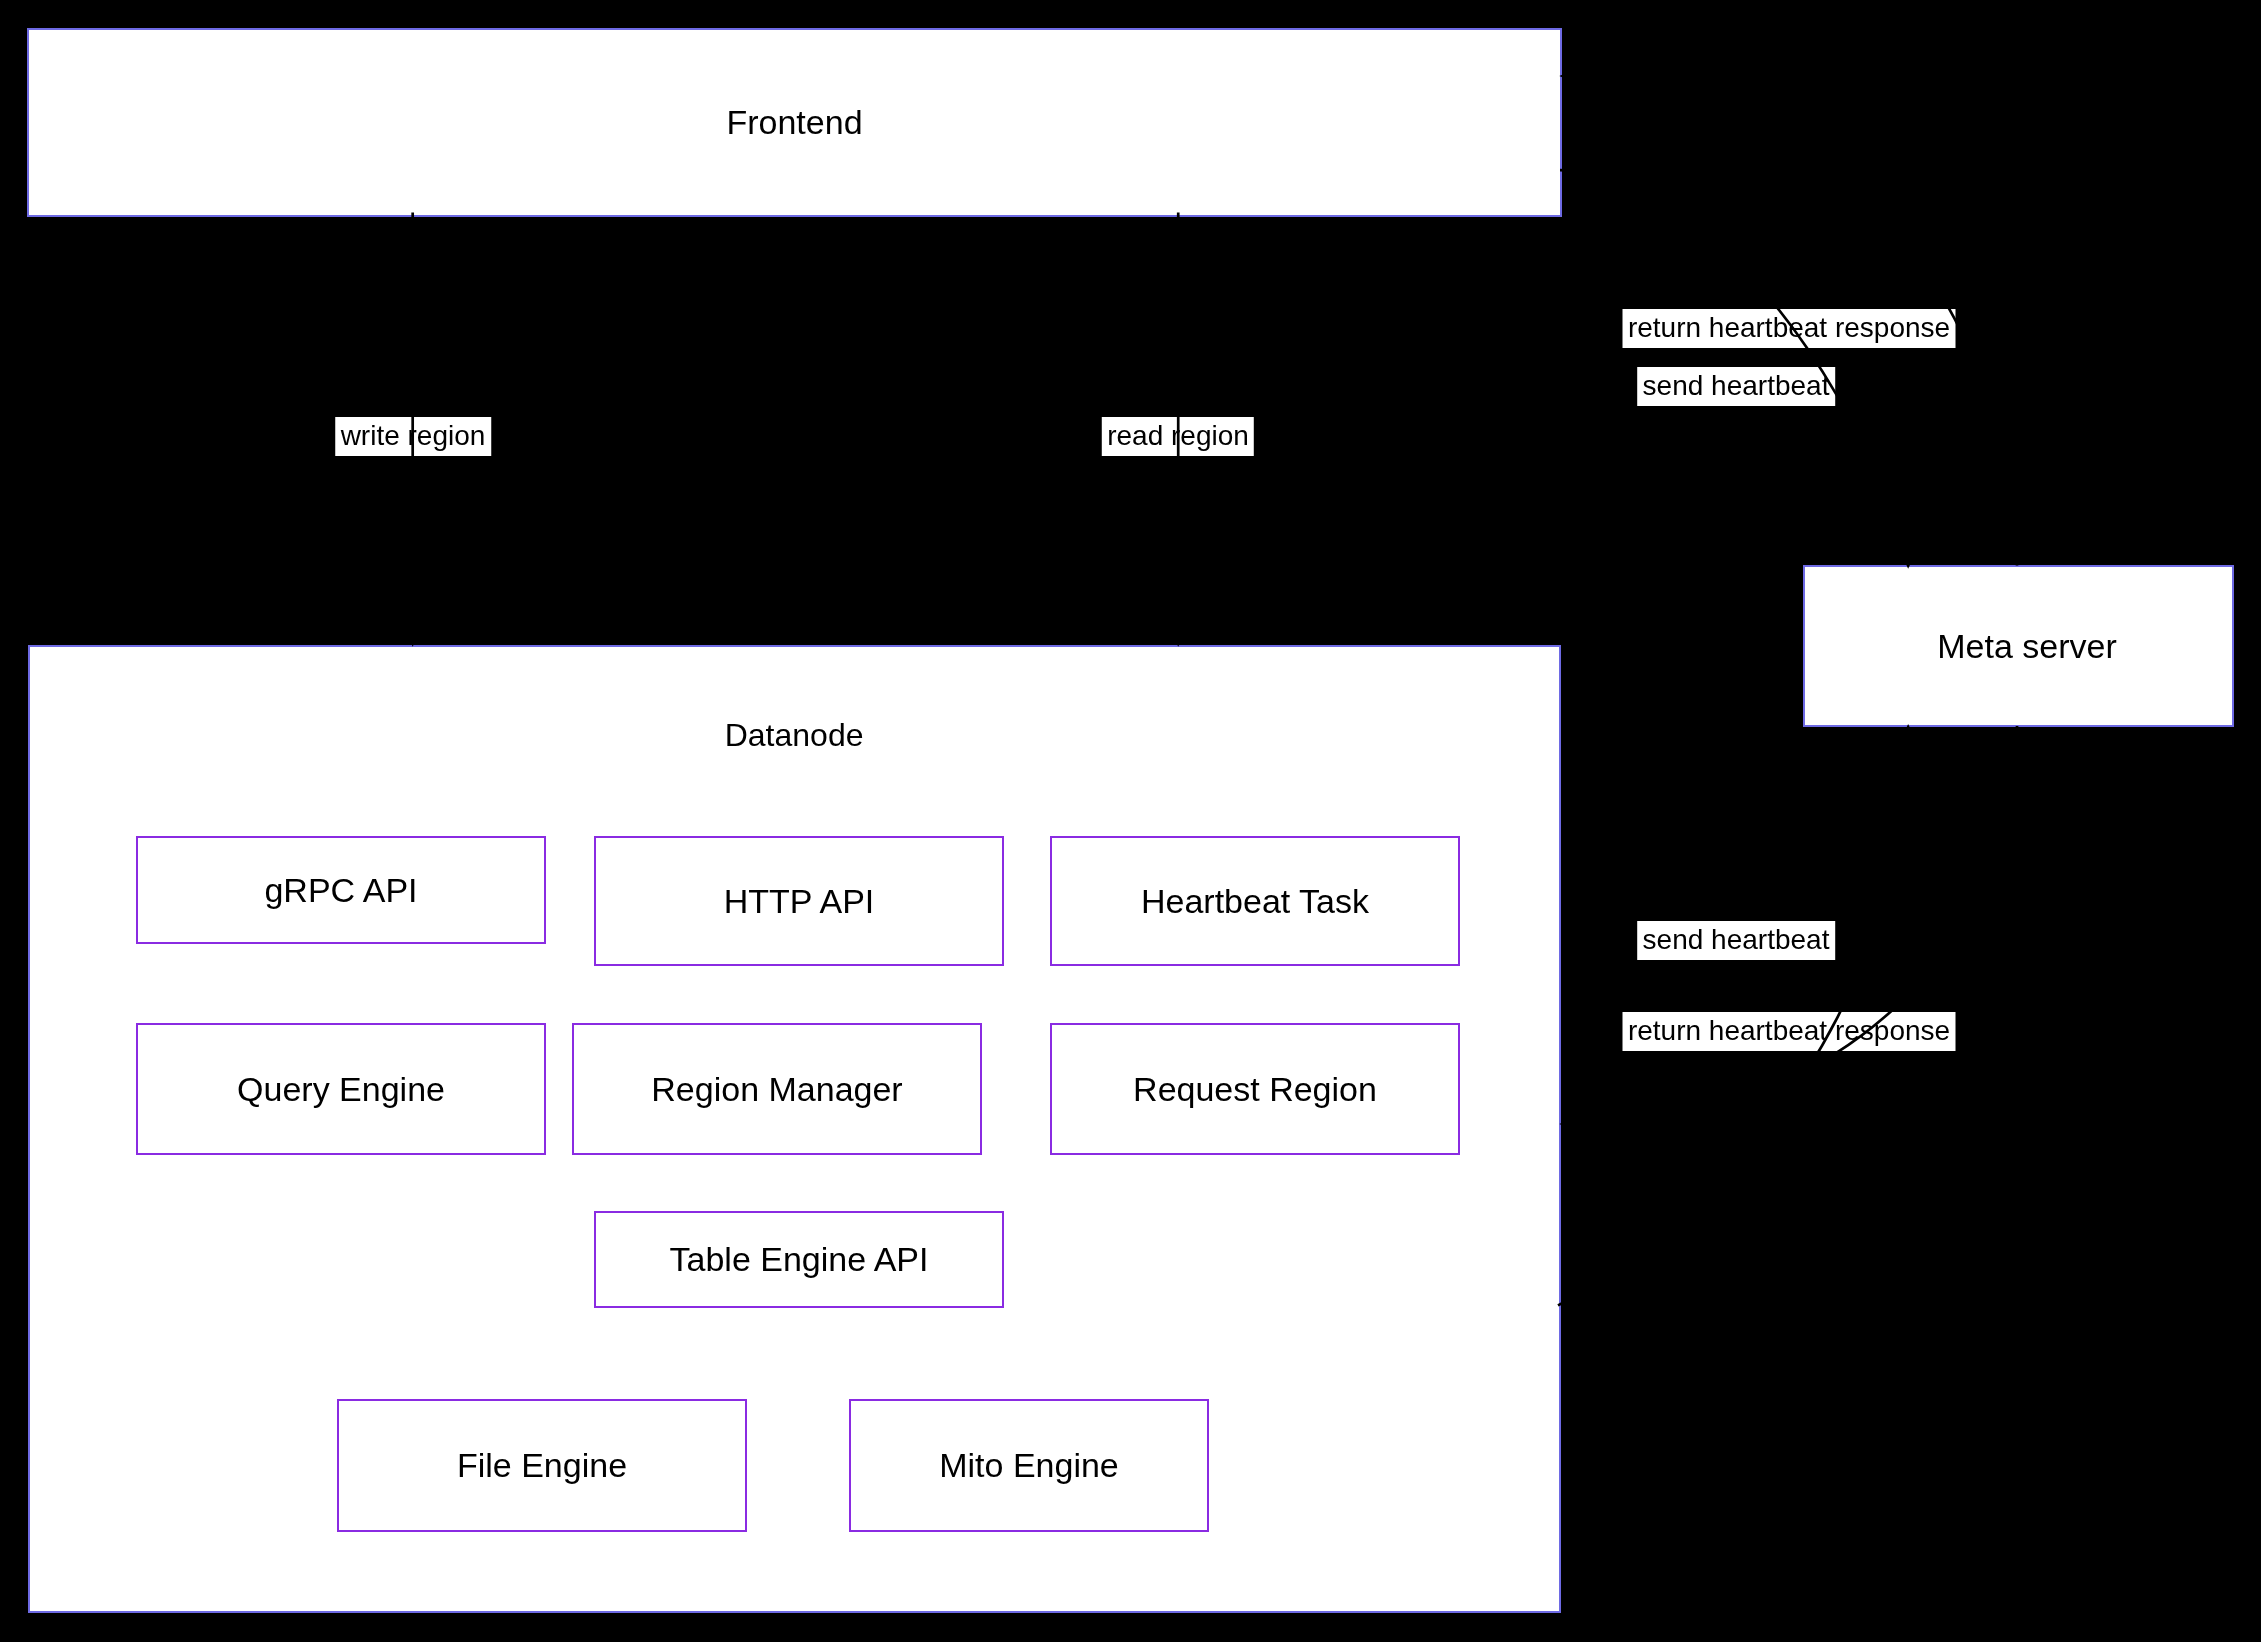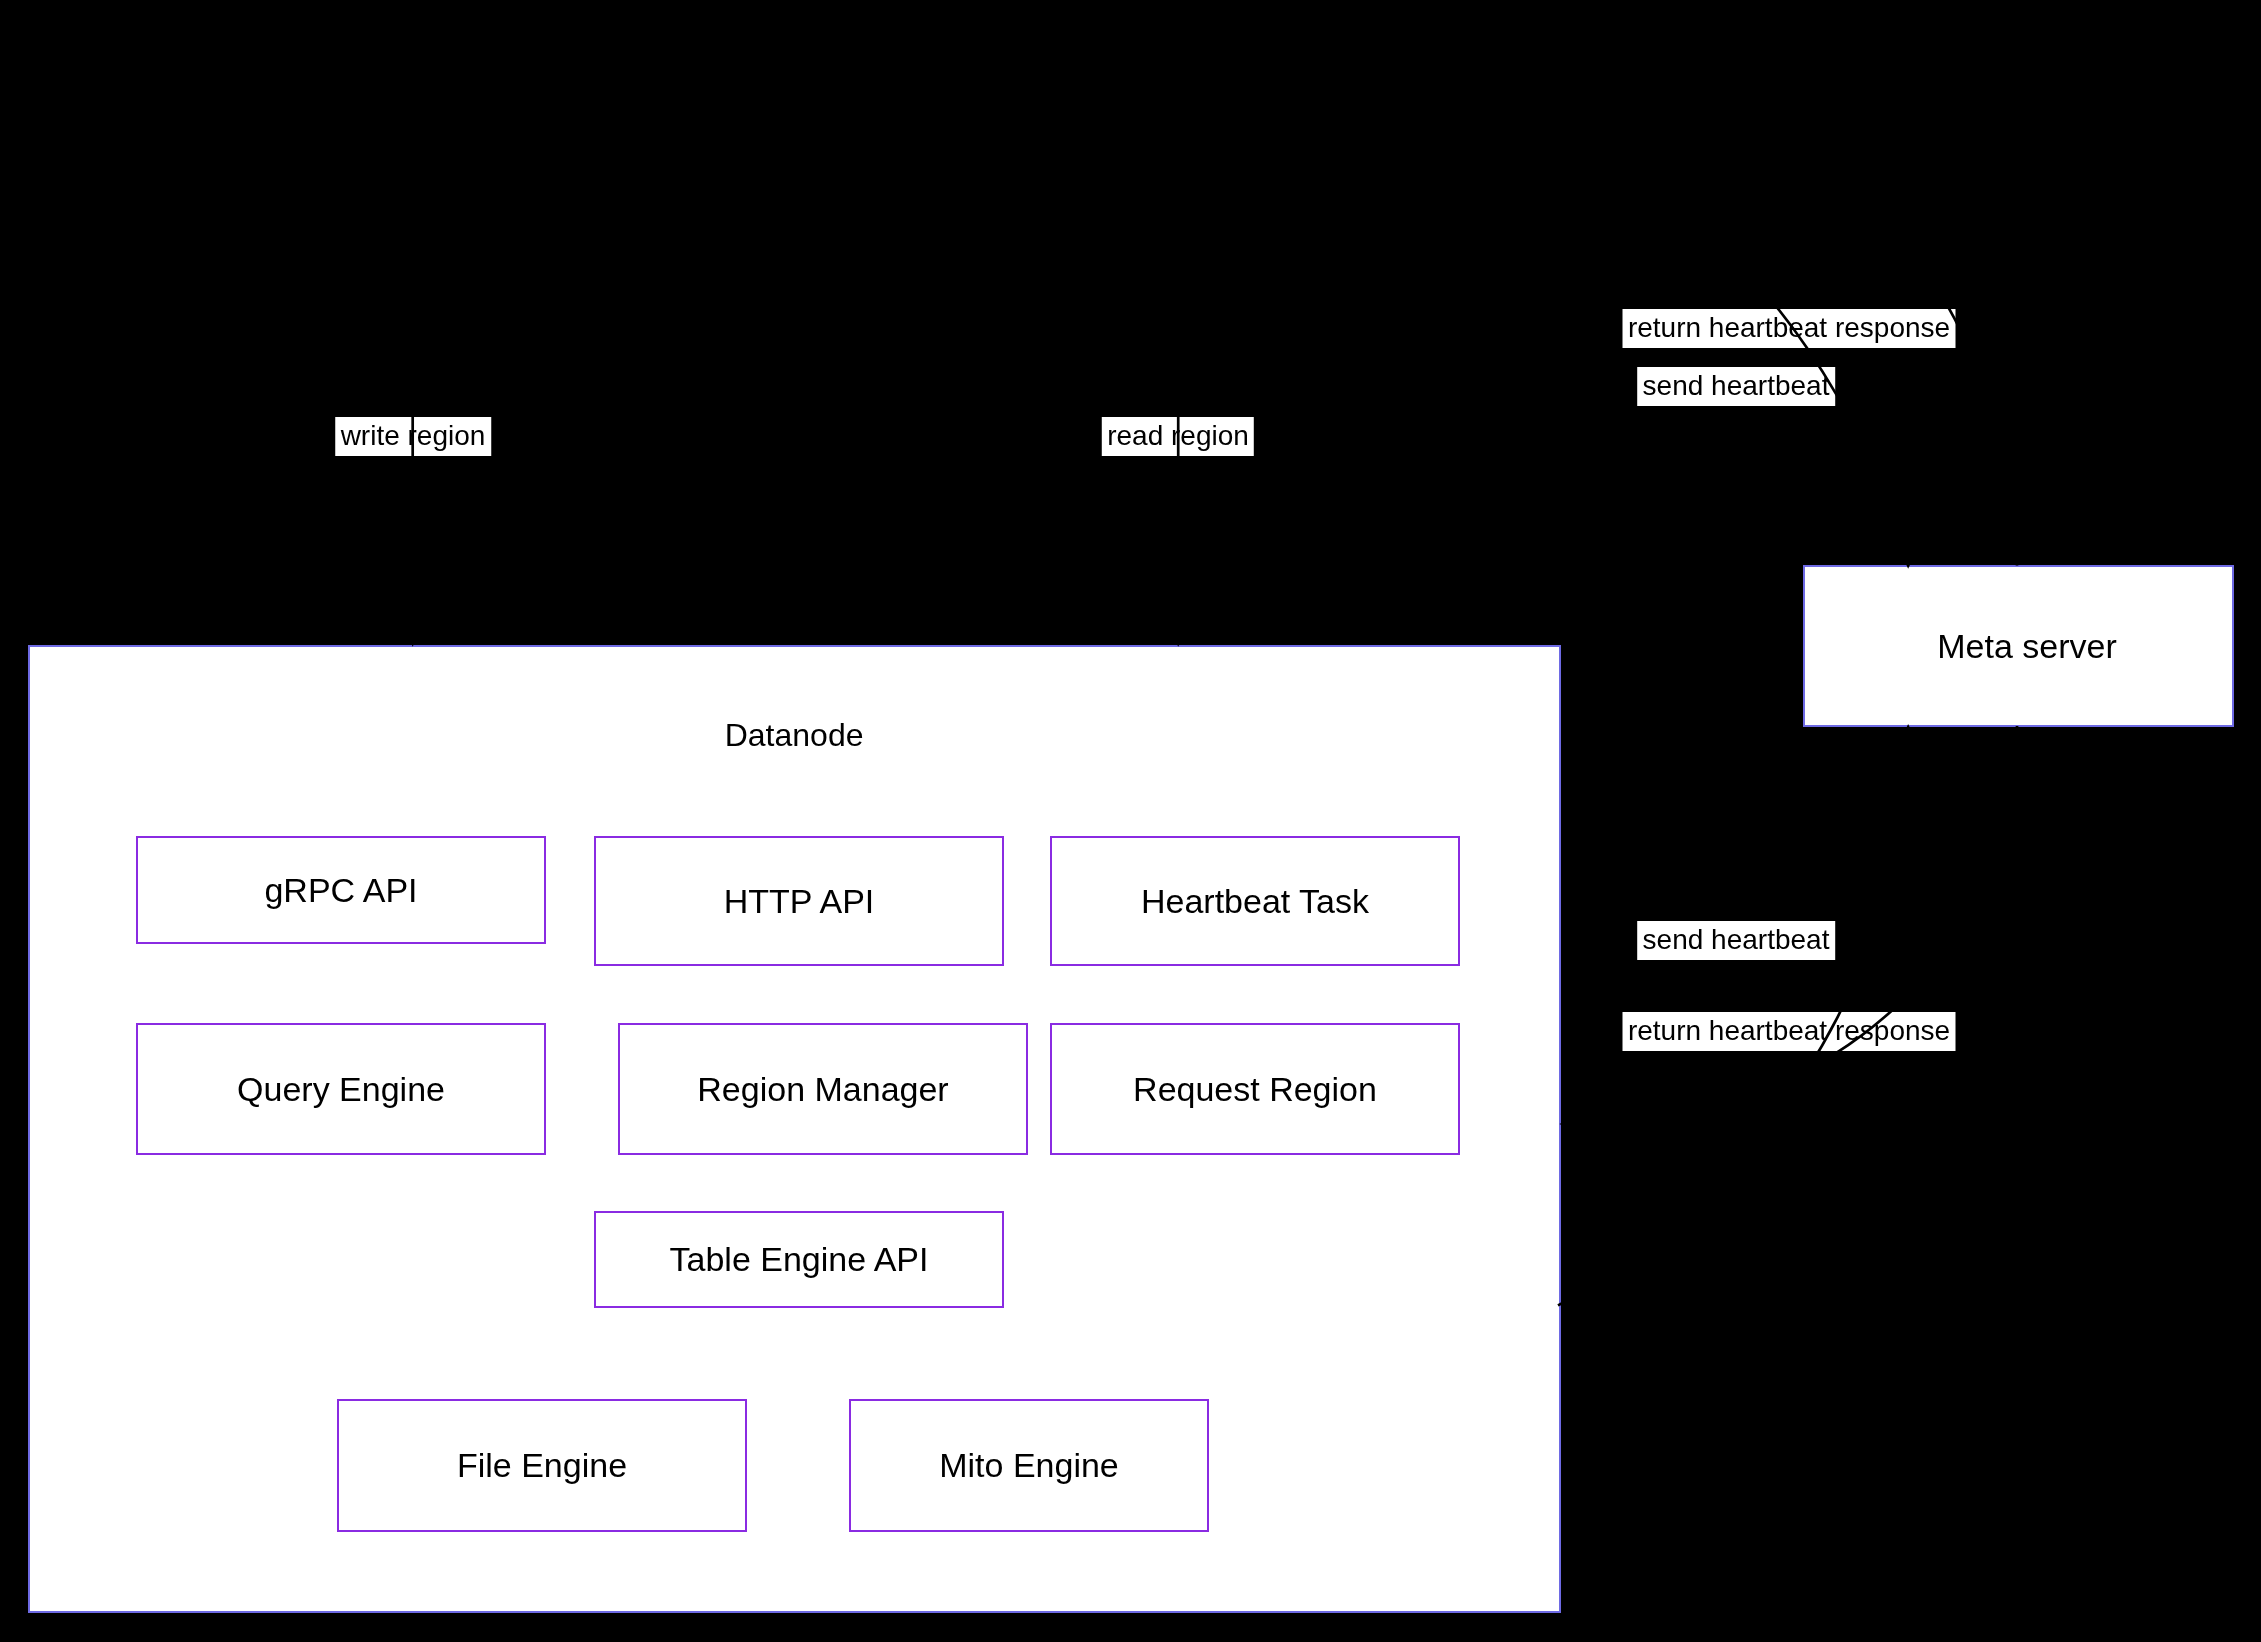--- a/index.html
+++ b/index.html
@@ -64,20 +64,23 @@
     pointer-events:none;
   }
   svg.edges path{stroke:var(--edge);stroke-width:4;fill:none;}
   svg.edges polygon{fill:var(--edge);stroke:none;}
 </style>
 </head>
 <body>
 
 <div class="canvas">
 
+  <div class="node" style="left:27px;top:27.6px;width:1535px;height:189px;">
+    <span>Frontend</span>
+  </div>
 
   <div class="node" style="left:27.6px;top:645px;width:1533px;height:968px;"></div>
   <div class="subgraph-title">Datanode</div>
 
   <div class="node" style="left:1803px;top:565px;width:431px;height:162px;padding-left:17px;">
     <span>Meta server</span>
   </div>
 
   <div class="inner-node" style="left:136px;top:836px;width:410px;height:108px;">
     <span>gRPC API</span>
@@ -85,21 +88,21 @@
   <div class="inner-node" style="left:1050px;top:836px;width:410px;height:130px;">
     <span>Heartbeat Task</span>
   </div>
   <div class="inner-node" style="left:594px;top:836px;width:410px;height:130px;">
     <span>HTTP API</span>
   </div>
 
   <div class="inner-node" style="left:136px;top:1023px;width:410px;height:132px;">
     <span>Query Engine</span>
   </div>
-  <div class="inner-node" style="left:618px;top:1023px;width:410px;height:132px;">
+  <div class="inner-node" style="left:572px;top:1023px;width:410px;height:132px;">
     <span>Region Manager</span>
   </div>
   <div class="inner-node" style="left:1050px;top:1023px;width:410px;height:132px;">
     <span>Request Region</span>
   </div>
 
   <div class="inner-node" style="left:594px;top:1211px;width:410px;height:97px;">
     <span>Table Engine API</span>
   </div>
 

